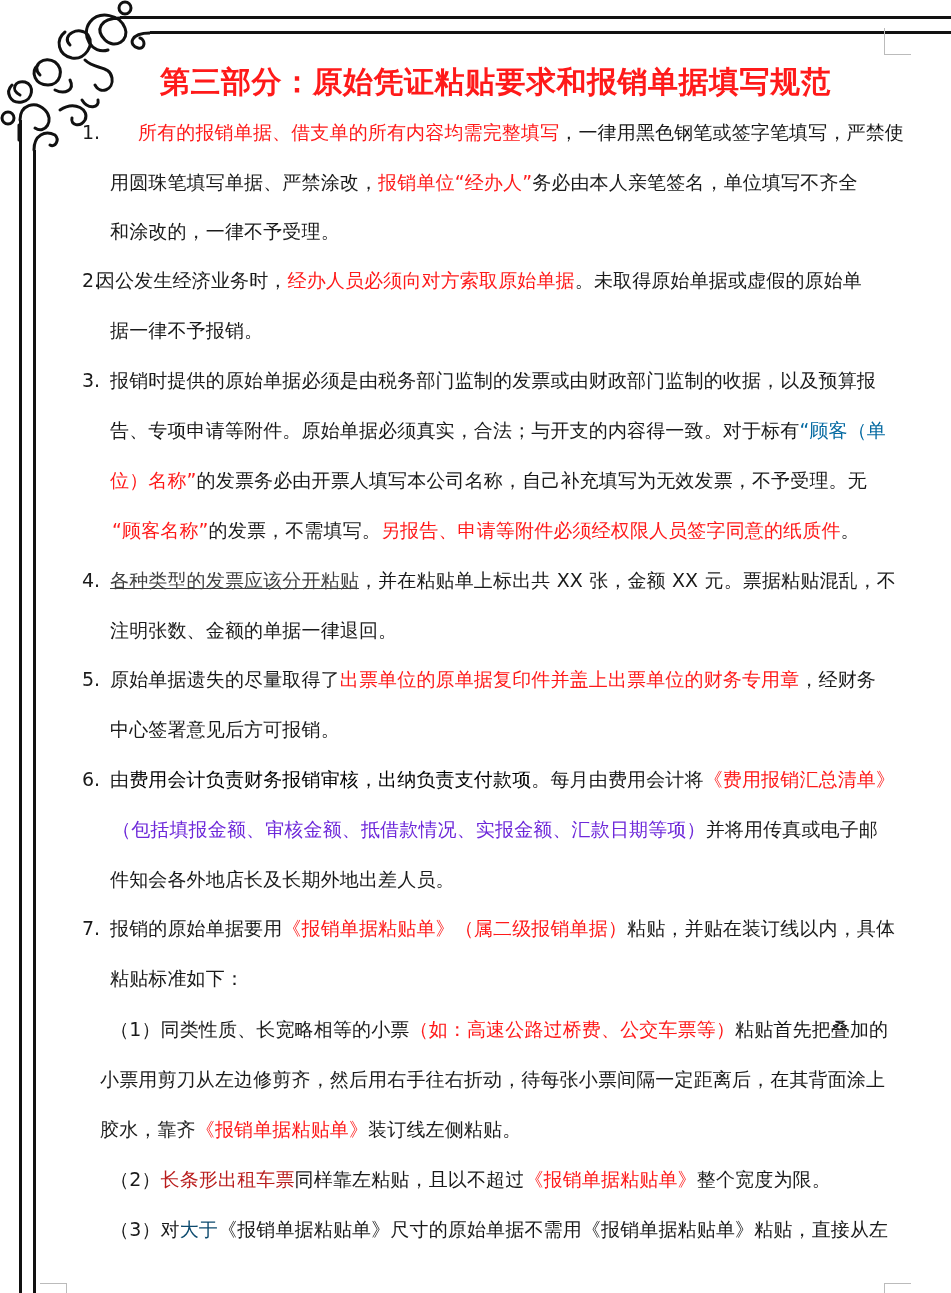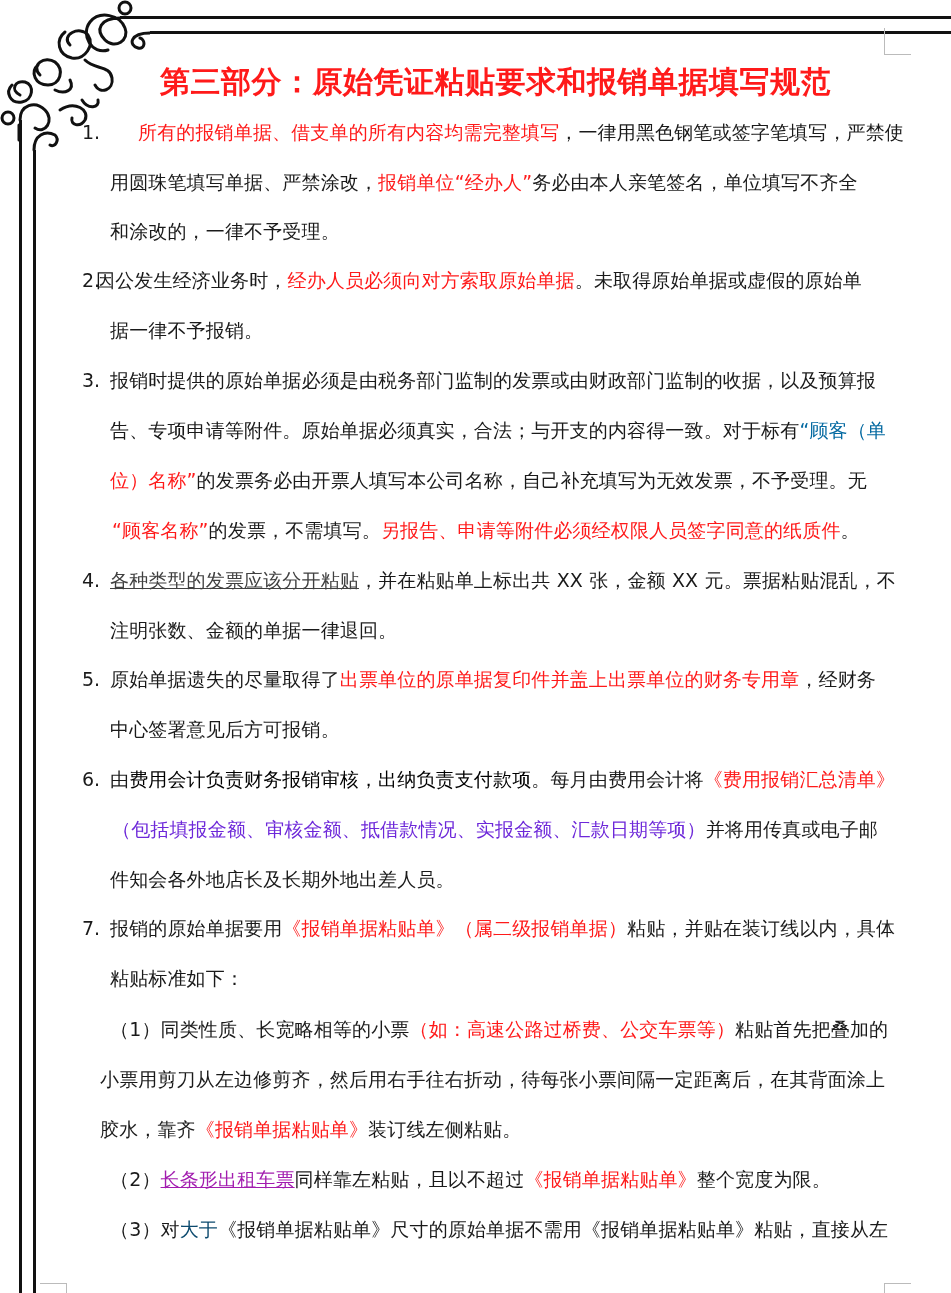--- a/index.html
+++ b/index.html
@@ -86,15 +86,15 @@
     <div class="num" style="top: 766px;">6.</div>
     <div class="line" style="left: 110px; top: 766px;"><span>由</span><span style="color: #000000;">费用会计负责财务报销审核，出纳负责支付款项</span><span>。每月由费用会计将</span><span style="color: rgb(255, 26, 26); margin-top: 24px;">《费用报销汇总清单》</span></div>
     <div class="line" style="left: 112px; top: 816px;"><span style="color: #6d28d9;">（包括填报金额、审核金额、抵借款情况、实报金额、汇款日期等项）</span><span>并将用传真或电子邮</span></div>
     <div class="line" style="left: 110px; top: 866px;"><span>件知会各外地店长及长期外地出差人员。</span></div>
     <div class="num" style="top: 915px;">7.</div>
     <div class="line" style="left: 110px; top: 915px;"><span>报销的原始单据要用</span><span style="color: rgb(255, 26, 26);">《报销单据粘贴单》（属二级报销单据）</span><span>粘贴，并贴在装订线以内，具体</span></div>
     <div class="line" style="left: 110px; top: 965px;"><span>粘贴标准如下：</span></div>
     <div class="line" style="left: 110px; top: 1016px;"><span>（1）同类性质、长宽略相等的小票</span><span style="color: rgb(255, 26, 26);">（如：高速公路过桥费、公交车票等）</span><span>粘贴首先把叠加的</span></div>
     <div class="line" style="left: 100px; top: 1066px;"><span>小票用剪刀从左边修剪齐，然后用右手往右折动，待每张小票间隔一定距离后，在其背面涂上</span></div>
     <div class="line" style="left: 100px; top: 1116px;"><span>胶水，靠齐</span><span style="color: rgb(255, 26, 26);">《报销单据粘贴单》</span><span>装订线左侧粘贴。</span></div>
-    <div class="line" style="left: 110px; top: 1166px;"><span>（2）</span><span style="color: #a21caf; text-decoration: underline;">长条形出租车票</span><span>同样靠左粘贴，且以不超过</span><span style="color: rgb(255, 26, 26);">《报销单据粘贴单》</span><span>整个宽度为限。</span></div>
+    <div class="line" style="left: 110px; top: 1166px;"><span>（2）</span><span style="color: #b91c1c;">长条形出租车票</span><span>同样靠左粘贴，且以不超过</span><span style="color: rgb(255, 26, 26);">《报销单据粘贴单》</span><span>整个宽度为限。</span></div>
     <div class="line" style="left: 110px; top: 1216px;"><span>（3）对</span><span style="color: #0c4a6e;">大于</span><span>《报销单据粘贴单》尺寸的原始单据不需用《报销单据粘贴单》粘贴，直接从左</span></div>
   </div>
 
 </body></html>

